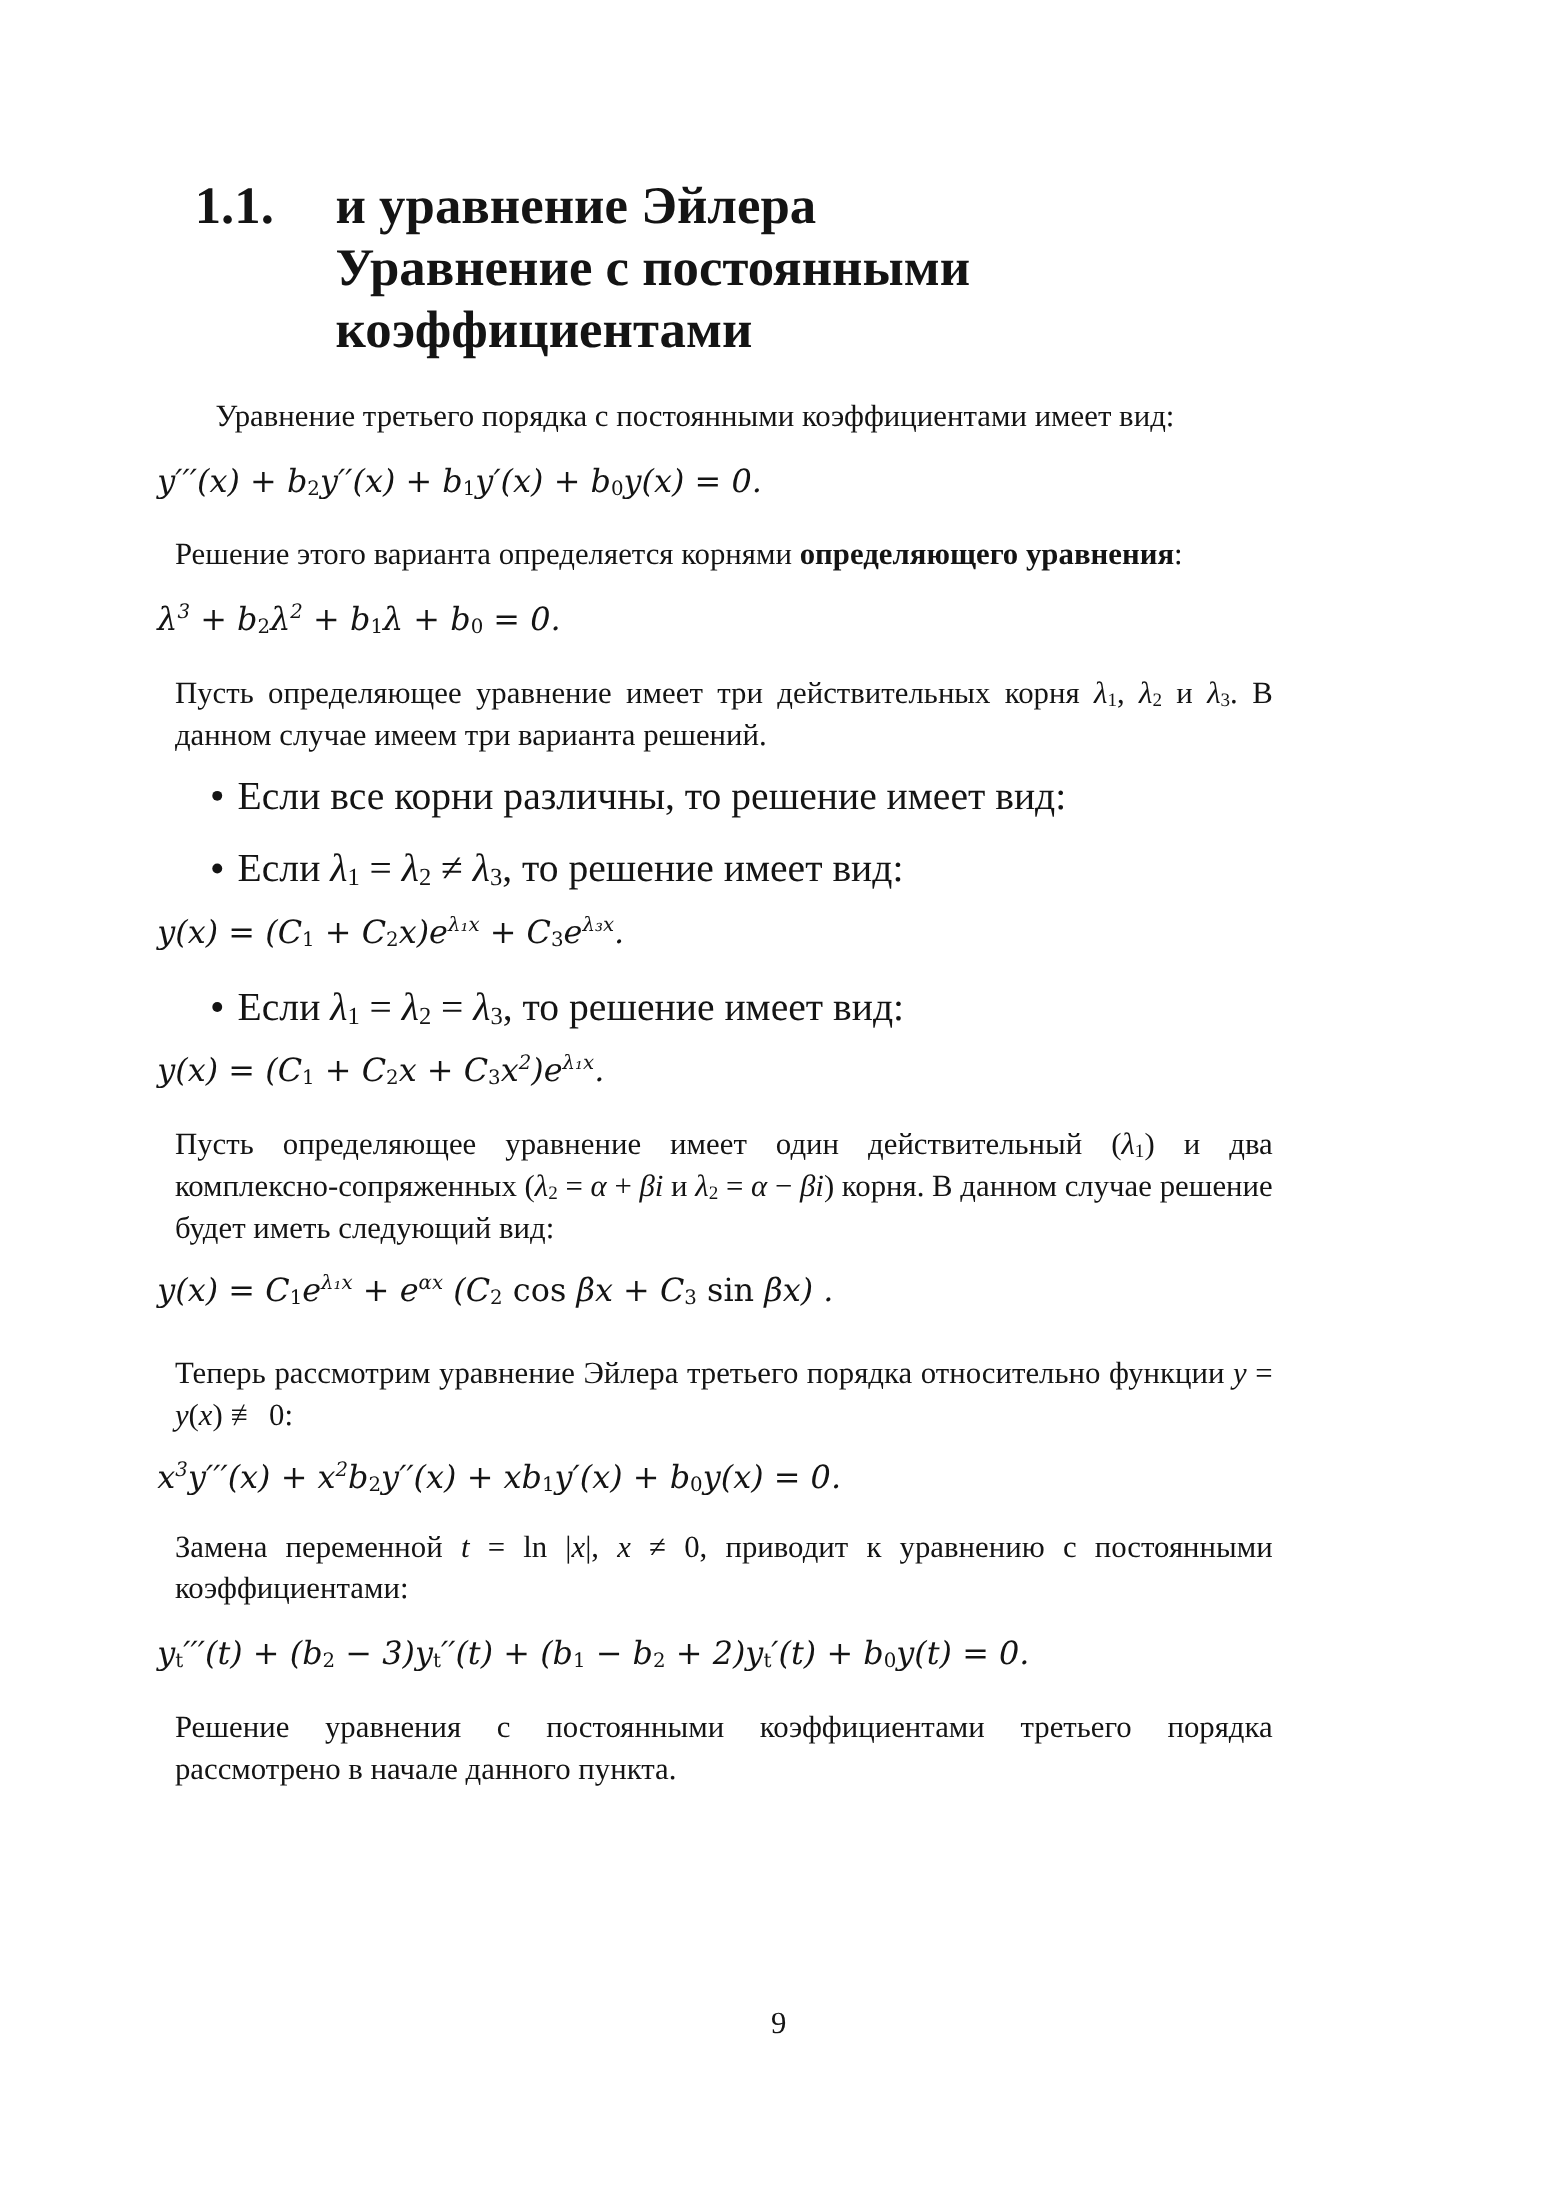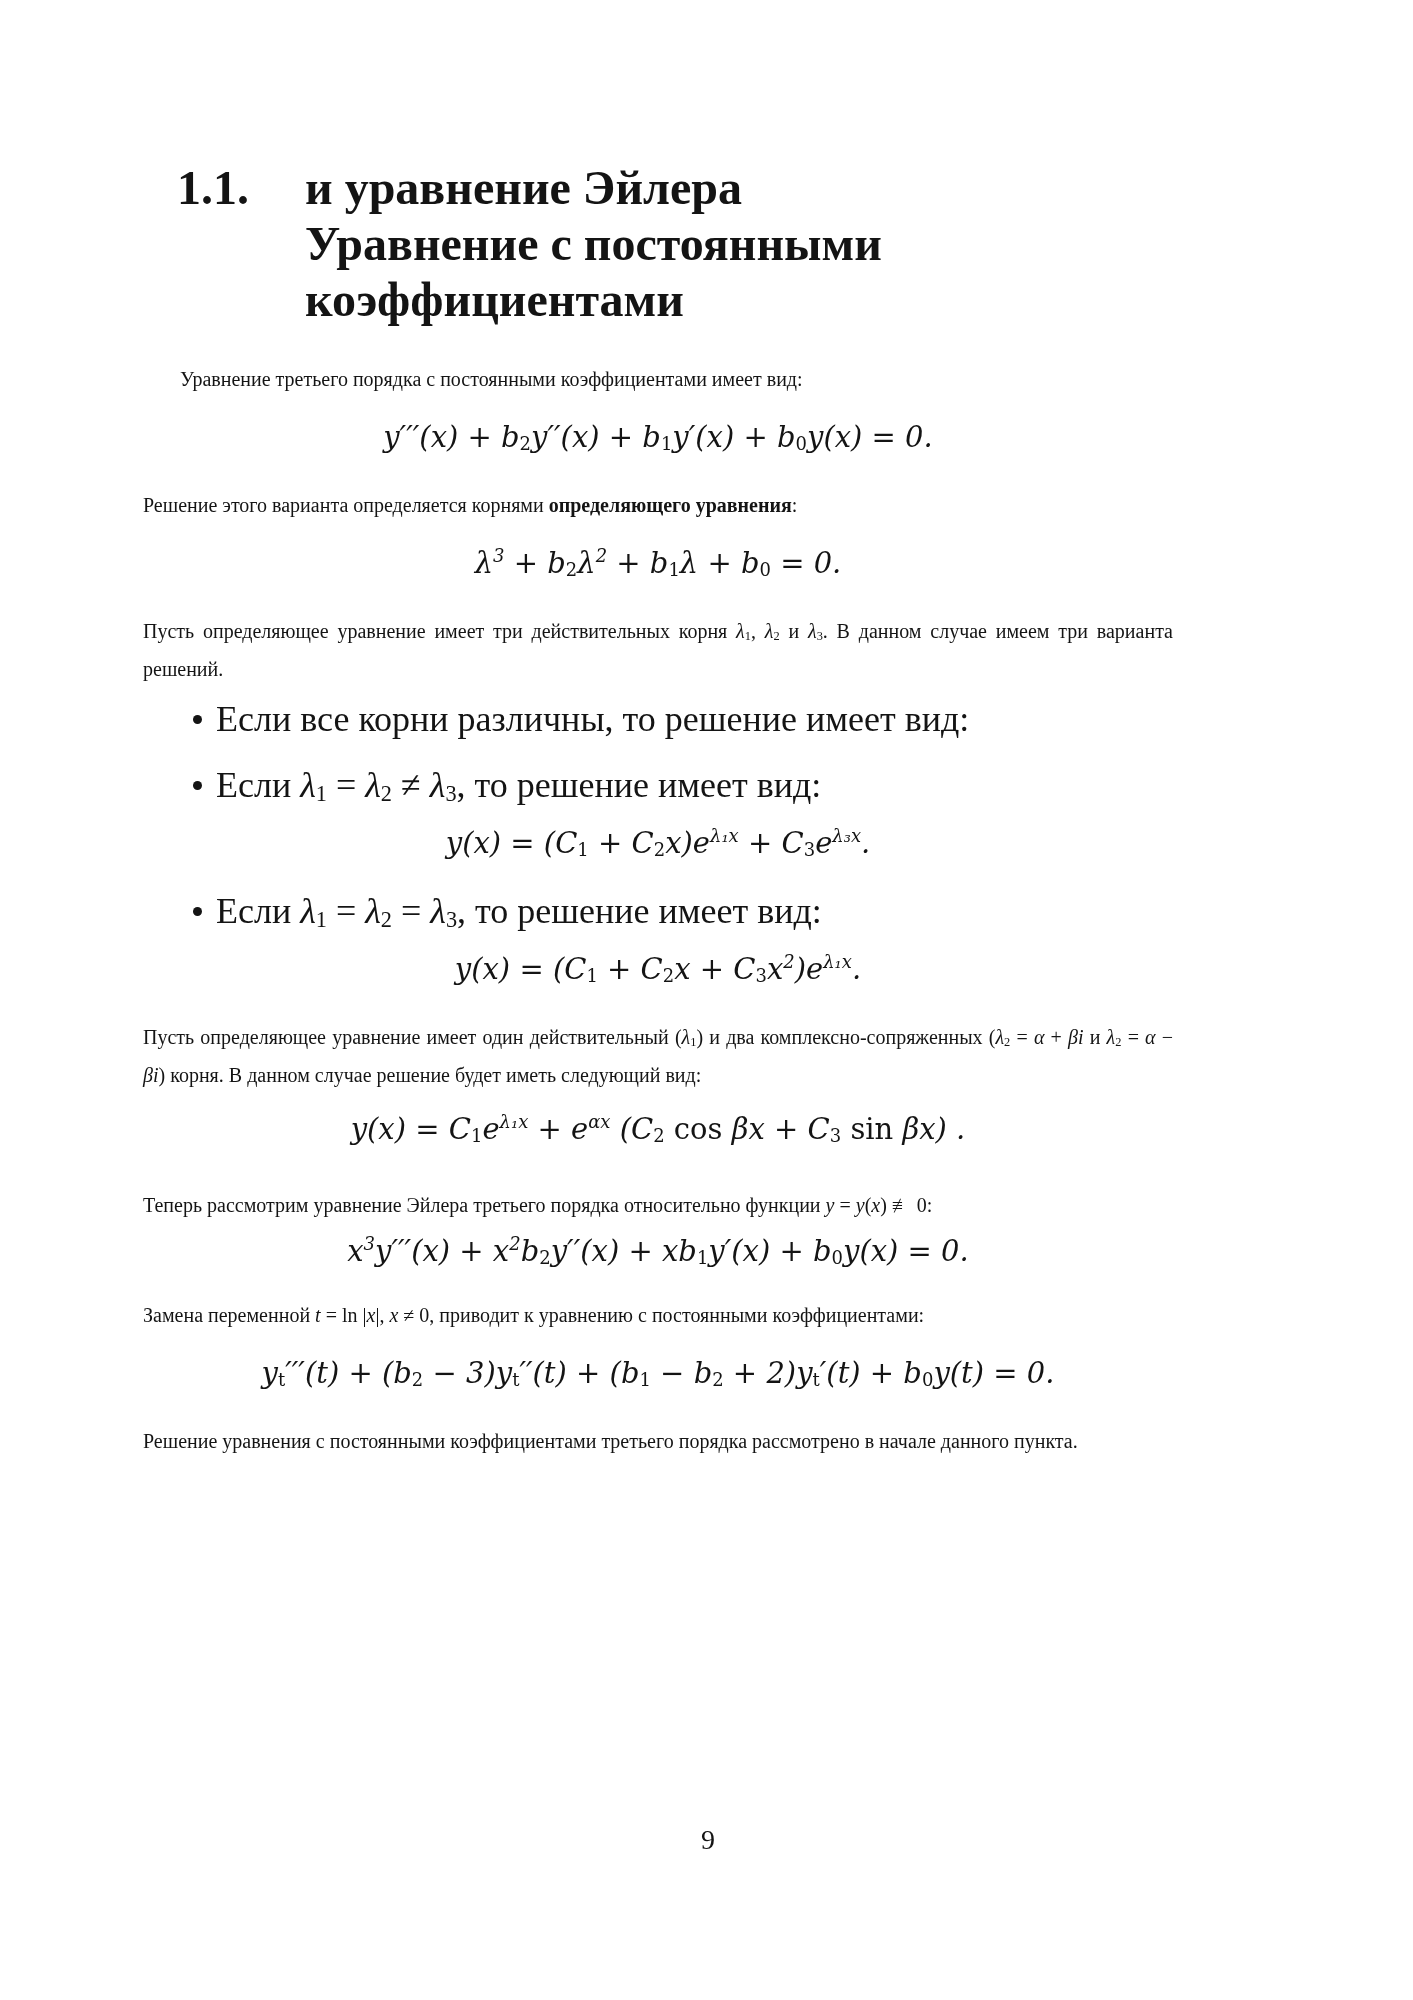--- a/index.html
+++ b/index.html
@@ -24,28 +24,28 @@
     margin-bottom: 32px;
     font-weight: bold;
     font-size: 48px;
     line-height: 56px;
     font-family: "Liberation Serif", serif;
   }
   .h-num { flex: 0 0 auto; margin-right: 56px; }
   .h-text { flex: 1; }
   .h-line { display: block; }
   .para {
-    margin: 0;
-    font-size: 20px;
+    margin: 16px;
+    font-size: 28px;
     line-height: 38px;
     text-align: justify;
   }
   .para.indent-first { text-indent: 37px; }
   .equation {
-    text-align: center;
+    text-align: left;
     font-family: "DejaVu Serif", serif;
     font-size: 29px;
     line-height: 42px;
     margin: 18px 0 28px 0;
     white-space: nowrap;
   }
   .eq-tight { margin-top: 6px; margin-bottom: 24px; }
   .eq-mid  { margin-top: 14px; margin-bottom: 36px; }
   .bullets { margin-top: 12px; margin-bottom: 14px; }
   .bullet-item + .bullet-item { margin-top: 28px; }

